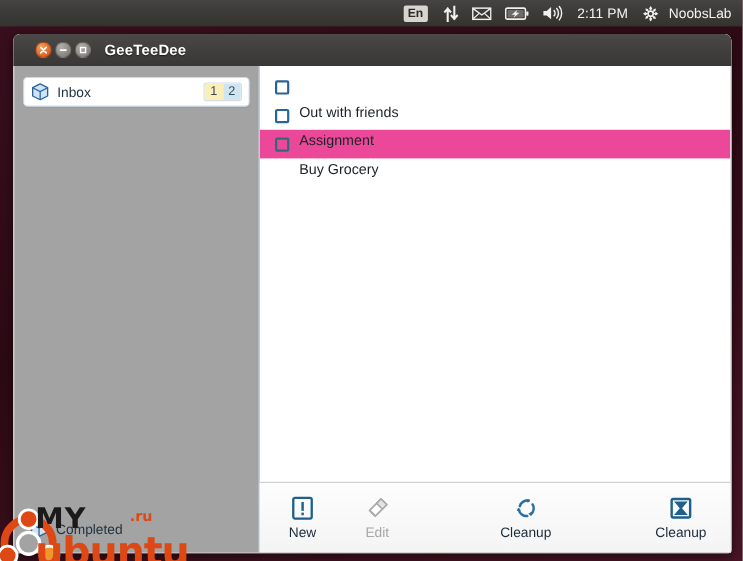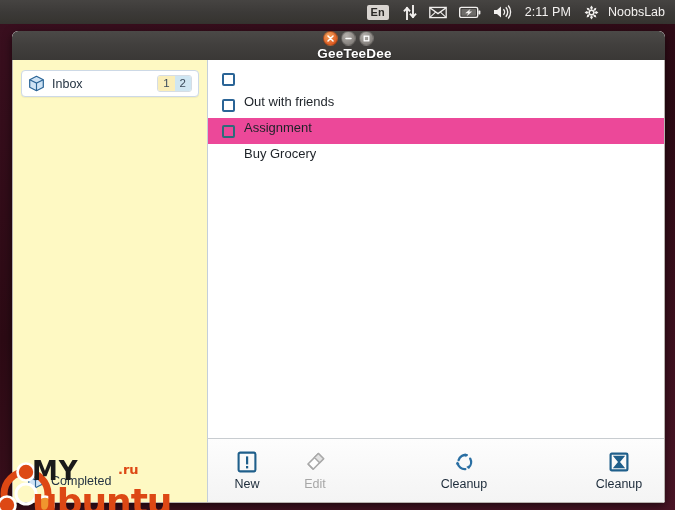--- a/index.html
+++ b/index.html
@@ -80,21 +80,20 @@
   }
   #titlebar {
     position: relative;
     height: 29px;
     background: linear-gradient(to bottom, #4b4947 0%, #403e3c 55%, #3a3836 100%);
     border-radius: 6px 6px 0 0;
     display: flex;
     align-items: center;
     padding-left: 20px;
     box-sizing: border-box;
-    flex-direction: column;
   }
   .win-btns { display: flex; align-items: center; gap: 3px; }
   .win-btn {
     width: 15px; height: 15px;
     border-radius: 50%;
     display: flex; align-items: center; justify-content: center;
     font-size: 9px; line-height: 1;
     color: #f6f2ef;
     border: 1px solid rgba(0,0,0,0.25);
     box-sizing: border-box;
@@ -118,22 +117,22 @@
     display: flex;
     background: #ffffff;
     border: 1px solid #b6b2ae;
     border-top: none;
     box-sizing: border-box;
   }
 
   
   #sidebar {
     position: relative;
-    width: 195px;
-    background: #fef9c3;
+    width: 223px;
+    background: #a3a3a3;
     border-right: 1px solid #c4cfda;
     box-sizing: border-box;
     flex: none;
   }
   .side-item {
     display: flex;
     align-items: center;
     margin: 10px 8px 0 8px;
     padding: 4px 6px;
     border-radius: 4px;

